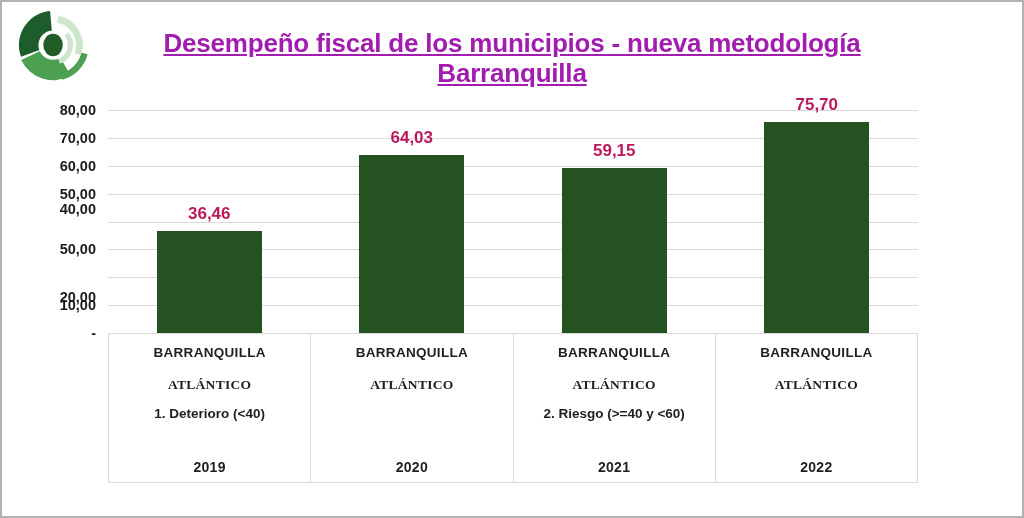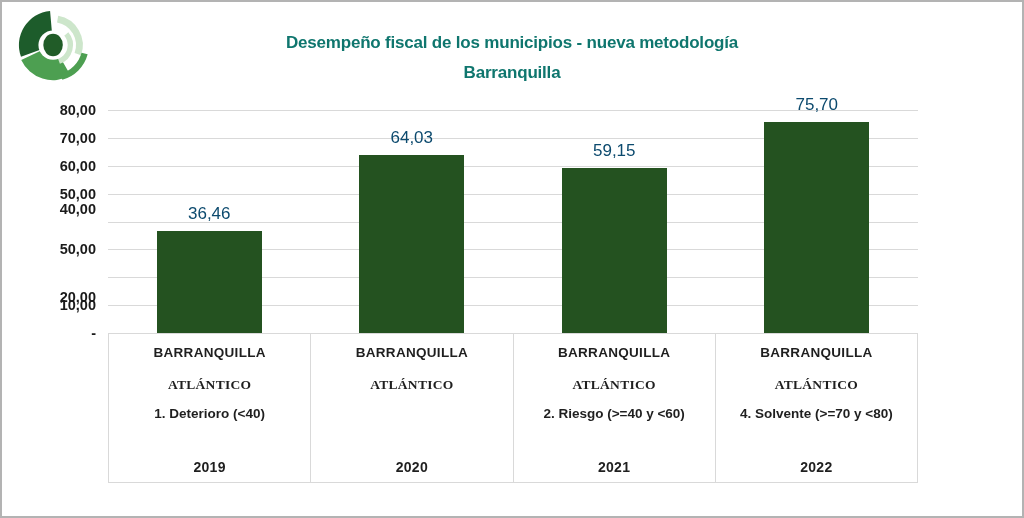--- a/index.html
+++ b/index.html
@@ -15,37 +15,37 @@
     background: #ffffff;
     border: 2px solid #b3b3b3;
     overflow: hidden;
   }
   .logo { position: absolute; left: 13px; top: 6px; }
   .title-block {
     position: absolute; left: 0; right: 0; top: 26px;
     text-align: center;
   }
   .title-line {
-    font-size: 17px; font-weight: bold; line-height: 30px;
-    color: #0f766e; letter-spacing: -0.2px;
+    font-size: 26px; font-weight: bold; line-height: 30px;
+    color: #a21caf; letter-spacing: -0.2px; text-decoration: underline;
   }
   
   .gridline {
     position: absolute; left: 106px; width: 810px; height: 1px;
     background: #d9d9d9;
   }
   .y-tick {
     position: absolute; left: 20px; width: 74px; height: 18px;
     text-align: right; font-size: 14.5px; font-weight: bold;
     color: #1a1a1a; line-height: 18px;
   }
   .bar { position: absolute; }
   .bar-label {
     position: absolute; height: 21px; line-height: 21px;
-    text-align: center; font-size: 17px; font-weight: normal; color: #0c4a6e;
+    text-align: center; font-size: 17px; font-weight: bold; color: #be185d;
   }
   .category-table {
     position: absolute; left: 106px; top: 331px;
     width: 810px; height: 150px;
     border: 1px solid #d9d9d9;
     display: flex; background: #ffffff;
   }
   .xcell {
     flex: 1 1 0; position: relative;
     border-left: 1px solid #d9d9d9;
@@ -122,18 +122,17 @@
       </div>
       <div class="xcell">
         <div class="xrow xrow-municipality">BARRANQUILLA</div>
         <div class="xrow xrow-department">ATLÁNTICO</div>
         <div class="xrow xrow-classification">2. Riesgo (&gt;=40 y &lt;60)</div>
         <div class="xrow xrow-year">2021</div>
       </div>
       <div class="xcell">
         <div class="xrow xrow-municipality">BARRANQUILLA</div>
         <div class="xrow xrow-department">ATLÁNTICO</div>
-        <div class="xrow xrow-classification">4. Solvente (&gt;=70 y &lt;80)</div>
         <div class="xrow xrow-year">2022</div>
       </div>
     </div>
 
 </div>
 
 </body></html>

